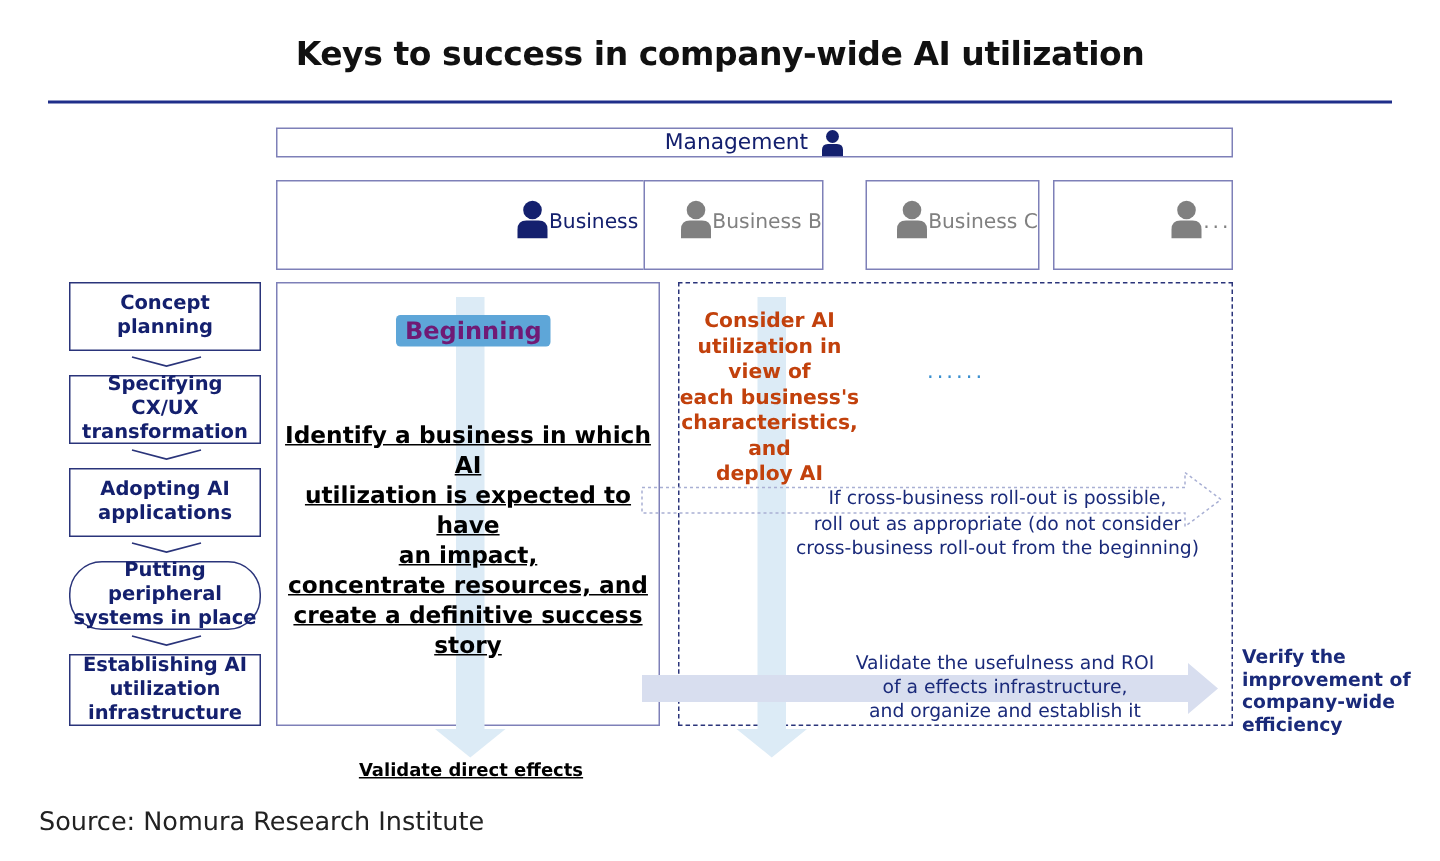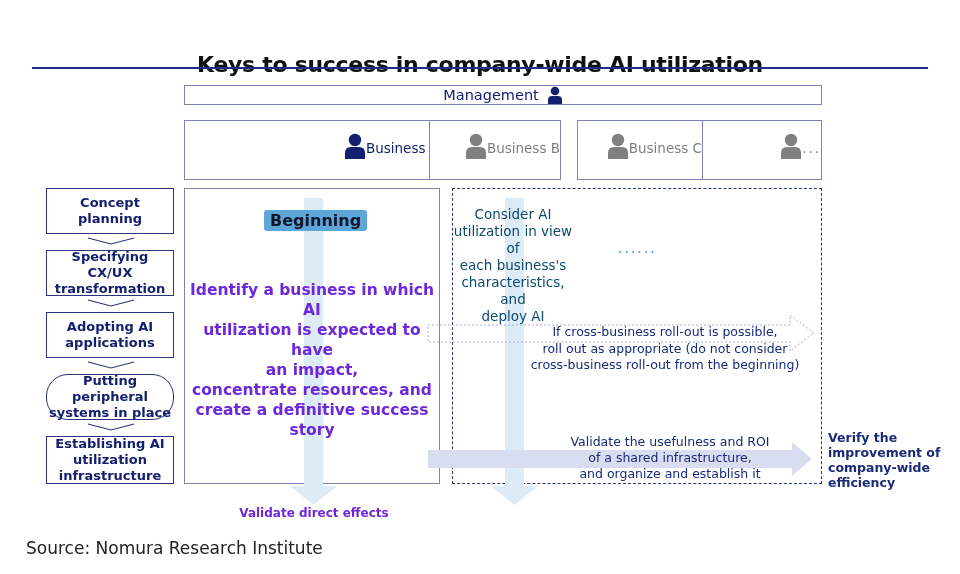--- a/index.html
+++ b/index.html
@@ -1,34 +1,34 @@
 <!DOCTYPE html>
 <html><head>
 <meta charset="utf-8">
 <style>
   html, body { margin:0; padding:0; background:#ffffff; }
   body { width:960px; height:574px; position:relative; overflow:hidden;
          font-family:"DejaVu Sans", "Liberation Sans", sans-serif; }
   .abs { position:absolute; }
   .title { left:0; width:960px; top:24px; text-align:center; font-size:22px;
-           font-weight:bold; color:#111; letter-spacing:-0.3px;margin-top:28px; }
+           font-weight:bold; color:#111; letter-spacing:-0.3px; }
   .rule { left:32px; top:67px; width:896px; height:2px; background:#1f2e8a; }
   .box { position:absolute; box-sizing:border-box; border:1.5px solid #7e80b8; background:#fff; }
   .mgmt { left:184px; top:85px; width:638px; height:20px; display:flex; align-items:center;
           justify-content:center; gap:8px; color:#14206e; font-size:14.5px; }
   .biz { top:120px; height:60px; display:flex; flex-direction:row; align-items:center;
          justify-content:flex-end; padding-bottom:4px; font-size:13.5px; }
   .biz .person { margin-bottom:5px; }
   .step { position:absolute; left:46px; width:128px; box-sizing:border-box; border:1.5px solid #2a347a;
           color:#14206e; font-size:13px; font-weight:bold; text-align:center; line-height:16px;
           display:flex; align-items:center; justify-content:center; background:#fff; }
   .chev { position:absolute; left:86px; }
   .panelA { left:184px; top:188px; width:256px; height:296px; }
   .panelB { left:452px; top:188px; width:370px; height:296px; border:1.3px dashed #2a347a; position:absolute; box-sizing:border-box; }
-  .blue { color:#6d28d9; }
+  .blue { color:#000000;text-decoration:underline; }
   .navy { color:#1a2a7a; }
   .center { text-align:center; }
 </style>
 </head>
 <body>
 
 <div class="abs title">Keys to success in company-wide AI utilization</div>
 <div class="abs rule"></div>
 
 <div class="box mgmt">
@@ -39,28 +39,28 @@
   </svg>
 </div>
 
 <div class="box biz" style="left:184px;width:256px;color:#14206e;">
   <svg class="person" width="22" height="26" viewBox="0 0 22 26">
     <circle cx="11" cy="7" r="6.2" fill="#14206e"></circle>
     <path d="M1 26 V20 Q1 14 7 14 H15 Q21 14 21 20 V26 Z" fill="#14206e"></path>
   </svg>
   <span>Business A</span>
 </div>
-<div class="box biz" style="left:429px;width:132px;color:#808080;align-items:center;">
+<div class="box biz" style="left:429px;width:120px;color:#808080;align-items:center;">
   <svg class="person" width="22" height="26" viewBox="0 0 22 26">
     <circle cx="11" cy="7" r="6.2" fill="#808080"></circle>
     <path d="M1 26 V20 Q1 14 7 14 H15 Q21 14 21 20 V26 Z" fill="#808080"></path>
   </svg>
   <span>Business B</span>
 </div>
-<div class="box biz" style="left:577px;width:126px;color:#808080;">
+<div class="box biz" style="left:577px;width:116px;color:#808080;">
   <svg class="person" width="22" height="26" viewBox="0 0 22 26">
     <circle cx="11" cy="7" r="6.2" fill="#808080"></circle>
     <path d="M1 26 V20 Q1 14 7 14 H15 Q21 14 21 20 V26 Z" fill="#808080"></path>
   </svg>
   <span>Business C</span>
 </div>
 <div class="box biz" style="left:702px;width:120px;color:#808080;">
   <svg class="person" width="22" height="26" viewBox="0 0 22 26">
     <circle cx="11" cy="7" r="6.2" fill="#808080"></circle>
     <path d="M1 26 V20 Q1 14 7 14 H15 Q21 14 21 20 V26 Z" fill="#808080"></path>
@@ -90,46 +90,46 @@
 
 <div class="panelB"></div>
 
 <svg class="abs" style="left:0;top:0;" width="960" height="574">
   <polygon points="304,198 323,198 323,486 337,486 313.5,505 290,486 304,486" fill="#dcebf6"></polygon>
   <polygon points="505,198 524,198 524,486 538,486 514.5,505 491,486 505,486" fill="#dcebf6"></polygon>
   <polygon points="428,450 792,450 792,442 812,459 792,476 792,468 428,468" fill="#d8deef"></polygon>
   <polygon points="428,325 790,325 790,315 814,333 790,351 790,342 428,342" fill="none" stroke="#a9b0d4" stroke-width="1" stroke-dasharray="2,2"></polygon>
 </svg>
 
-<div class="abs" style="left:264px;top:210px;background:#5ea6d8;color:#0f172a;font-size:16px;font-weight:bold;padding:1px 6px;border-radius:3px;">Beginning</div>
+<div class="abs" style="left:264px;top:210px;background:#5ea6d8;color:#701a75;font-size:16px;font-weight:bold;padding:1px 6px;border-radius:3px;">Beginning</div>
 <div class="abs center blue" style="left:186px;top:280px;width:252px;font-size:15.5px;font-weight:bold;line-height:20px;">
   <div>Identify a business in which AI</div>
   <div>utilization is expected to have</div>
   <div>an impact,</div>
   <div>concentrate resources, and</div>
   <div>create a definitive success story</div>
 </div>
 <div class="abs center blue" style="left:214px;top:506px;width:200px;font-size:12px;font-weight:bold;">Validate direct effects</div>
 
-<div class="abs center" style="left:448px;top:206px;width:130px;font-size:13.5px;line-height:17px;color:#0c4a6e;">
+<div class="abs center" style="left:448px;top:206px;width:130px;font-size:13.5px;line-height:17px;color:#c2410c;font-weight:bold;">
   <div>Consider AI</div>
   <div>utilization in view of</div>
   <div>each business's</div>
   <div>characteristics, and</div>
   <div>deploy AI</div>
 </div>
 <div class="abs" style="left:618px;top:240px;font-size:14px;color:#3a8fcf;letter-spacing:2px;">......</div>
 <div class="abs center navy" style="left:520px;top:324px;width:290px;font-size:12.5px;line-height:16.5px;">
   <div>If cross-business roll-out is possible,</div>
   <div>roll out as appropriate (do not consider</div>
   <div>cross-business roll-out from the beginning)</div>
 </div>
 <div class="abs center navy" style="left:540px;top:434px;width:260px;font-size:12.5px;line-height:16px;">
   <div>Validate the usefulness and ROI</div>
-  <div>of a shared infrastructure,</div>
+  <div>of a effects infrastructure,</div>
   <div>and organize and establish it</div>
 </div>
 
 <div class="abs navy" style="left:828px;top:430px;width:130px;font-size:12.5px;font-weight:bold;line-height:15px;">
   <div>Verify the</div>
   <div>improvement of</div>
   <div>company-wide</div>
   <div>efficiency</div>
 </div>
 

